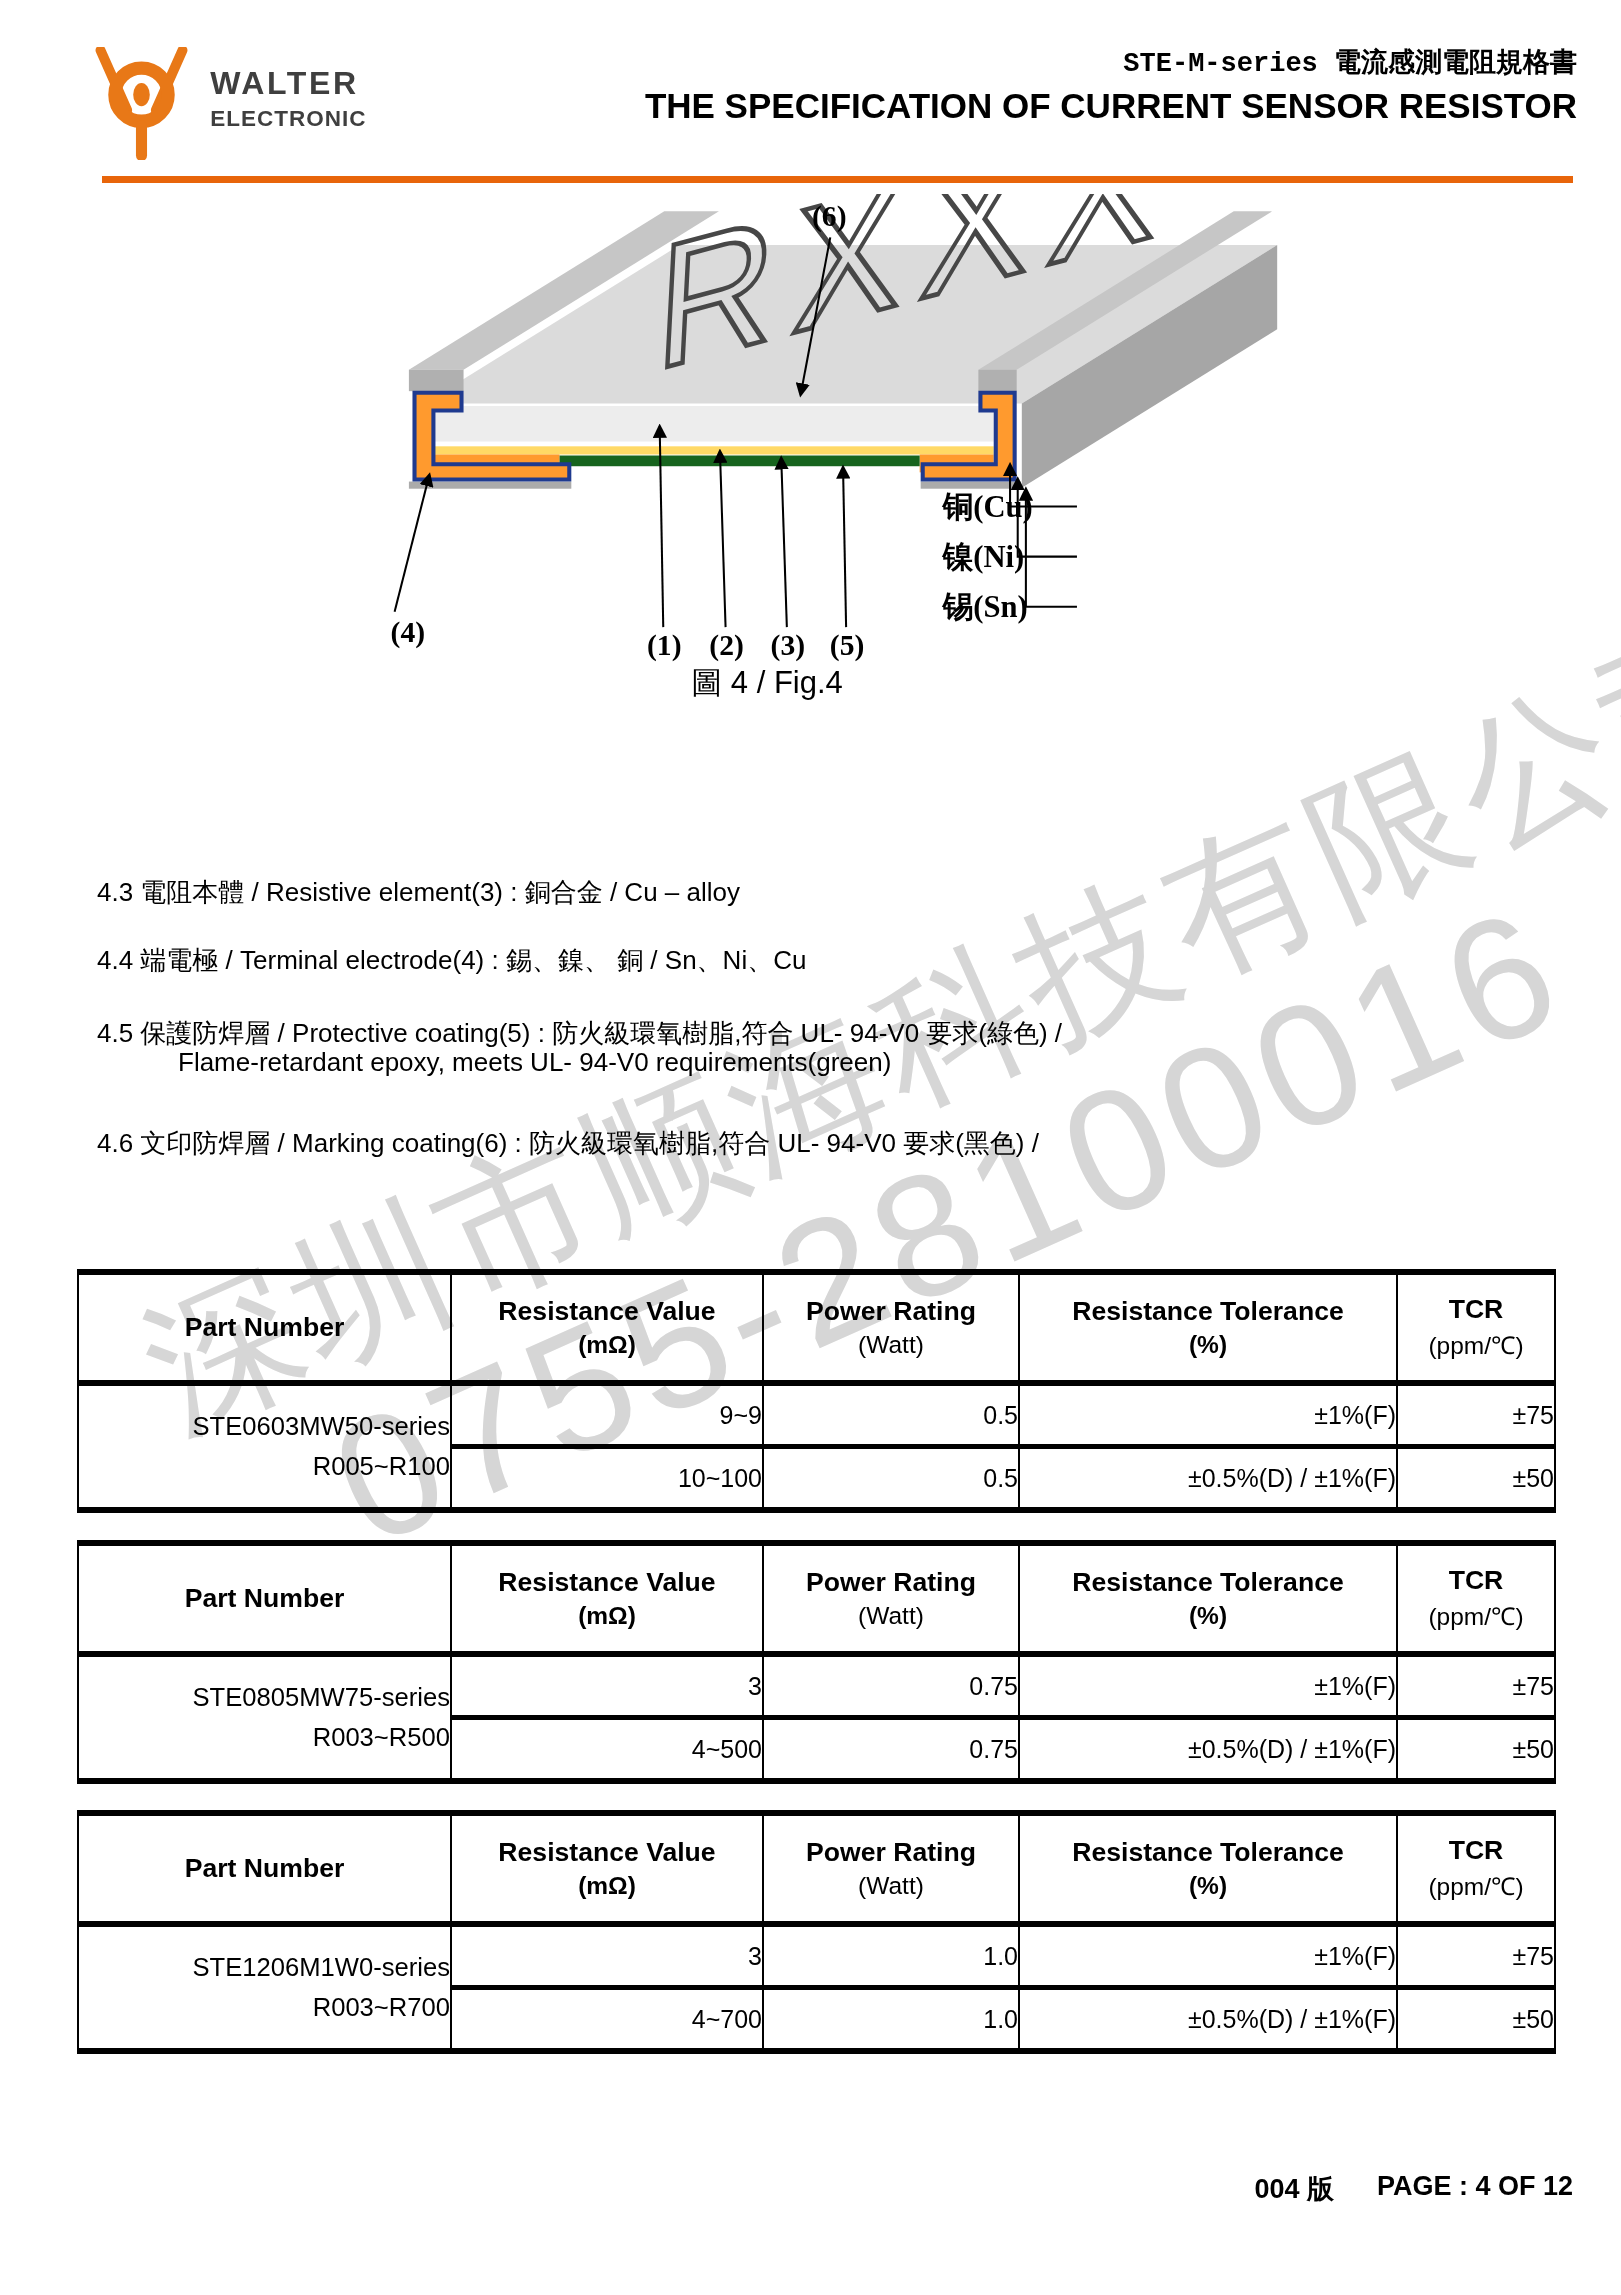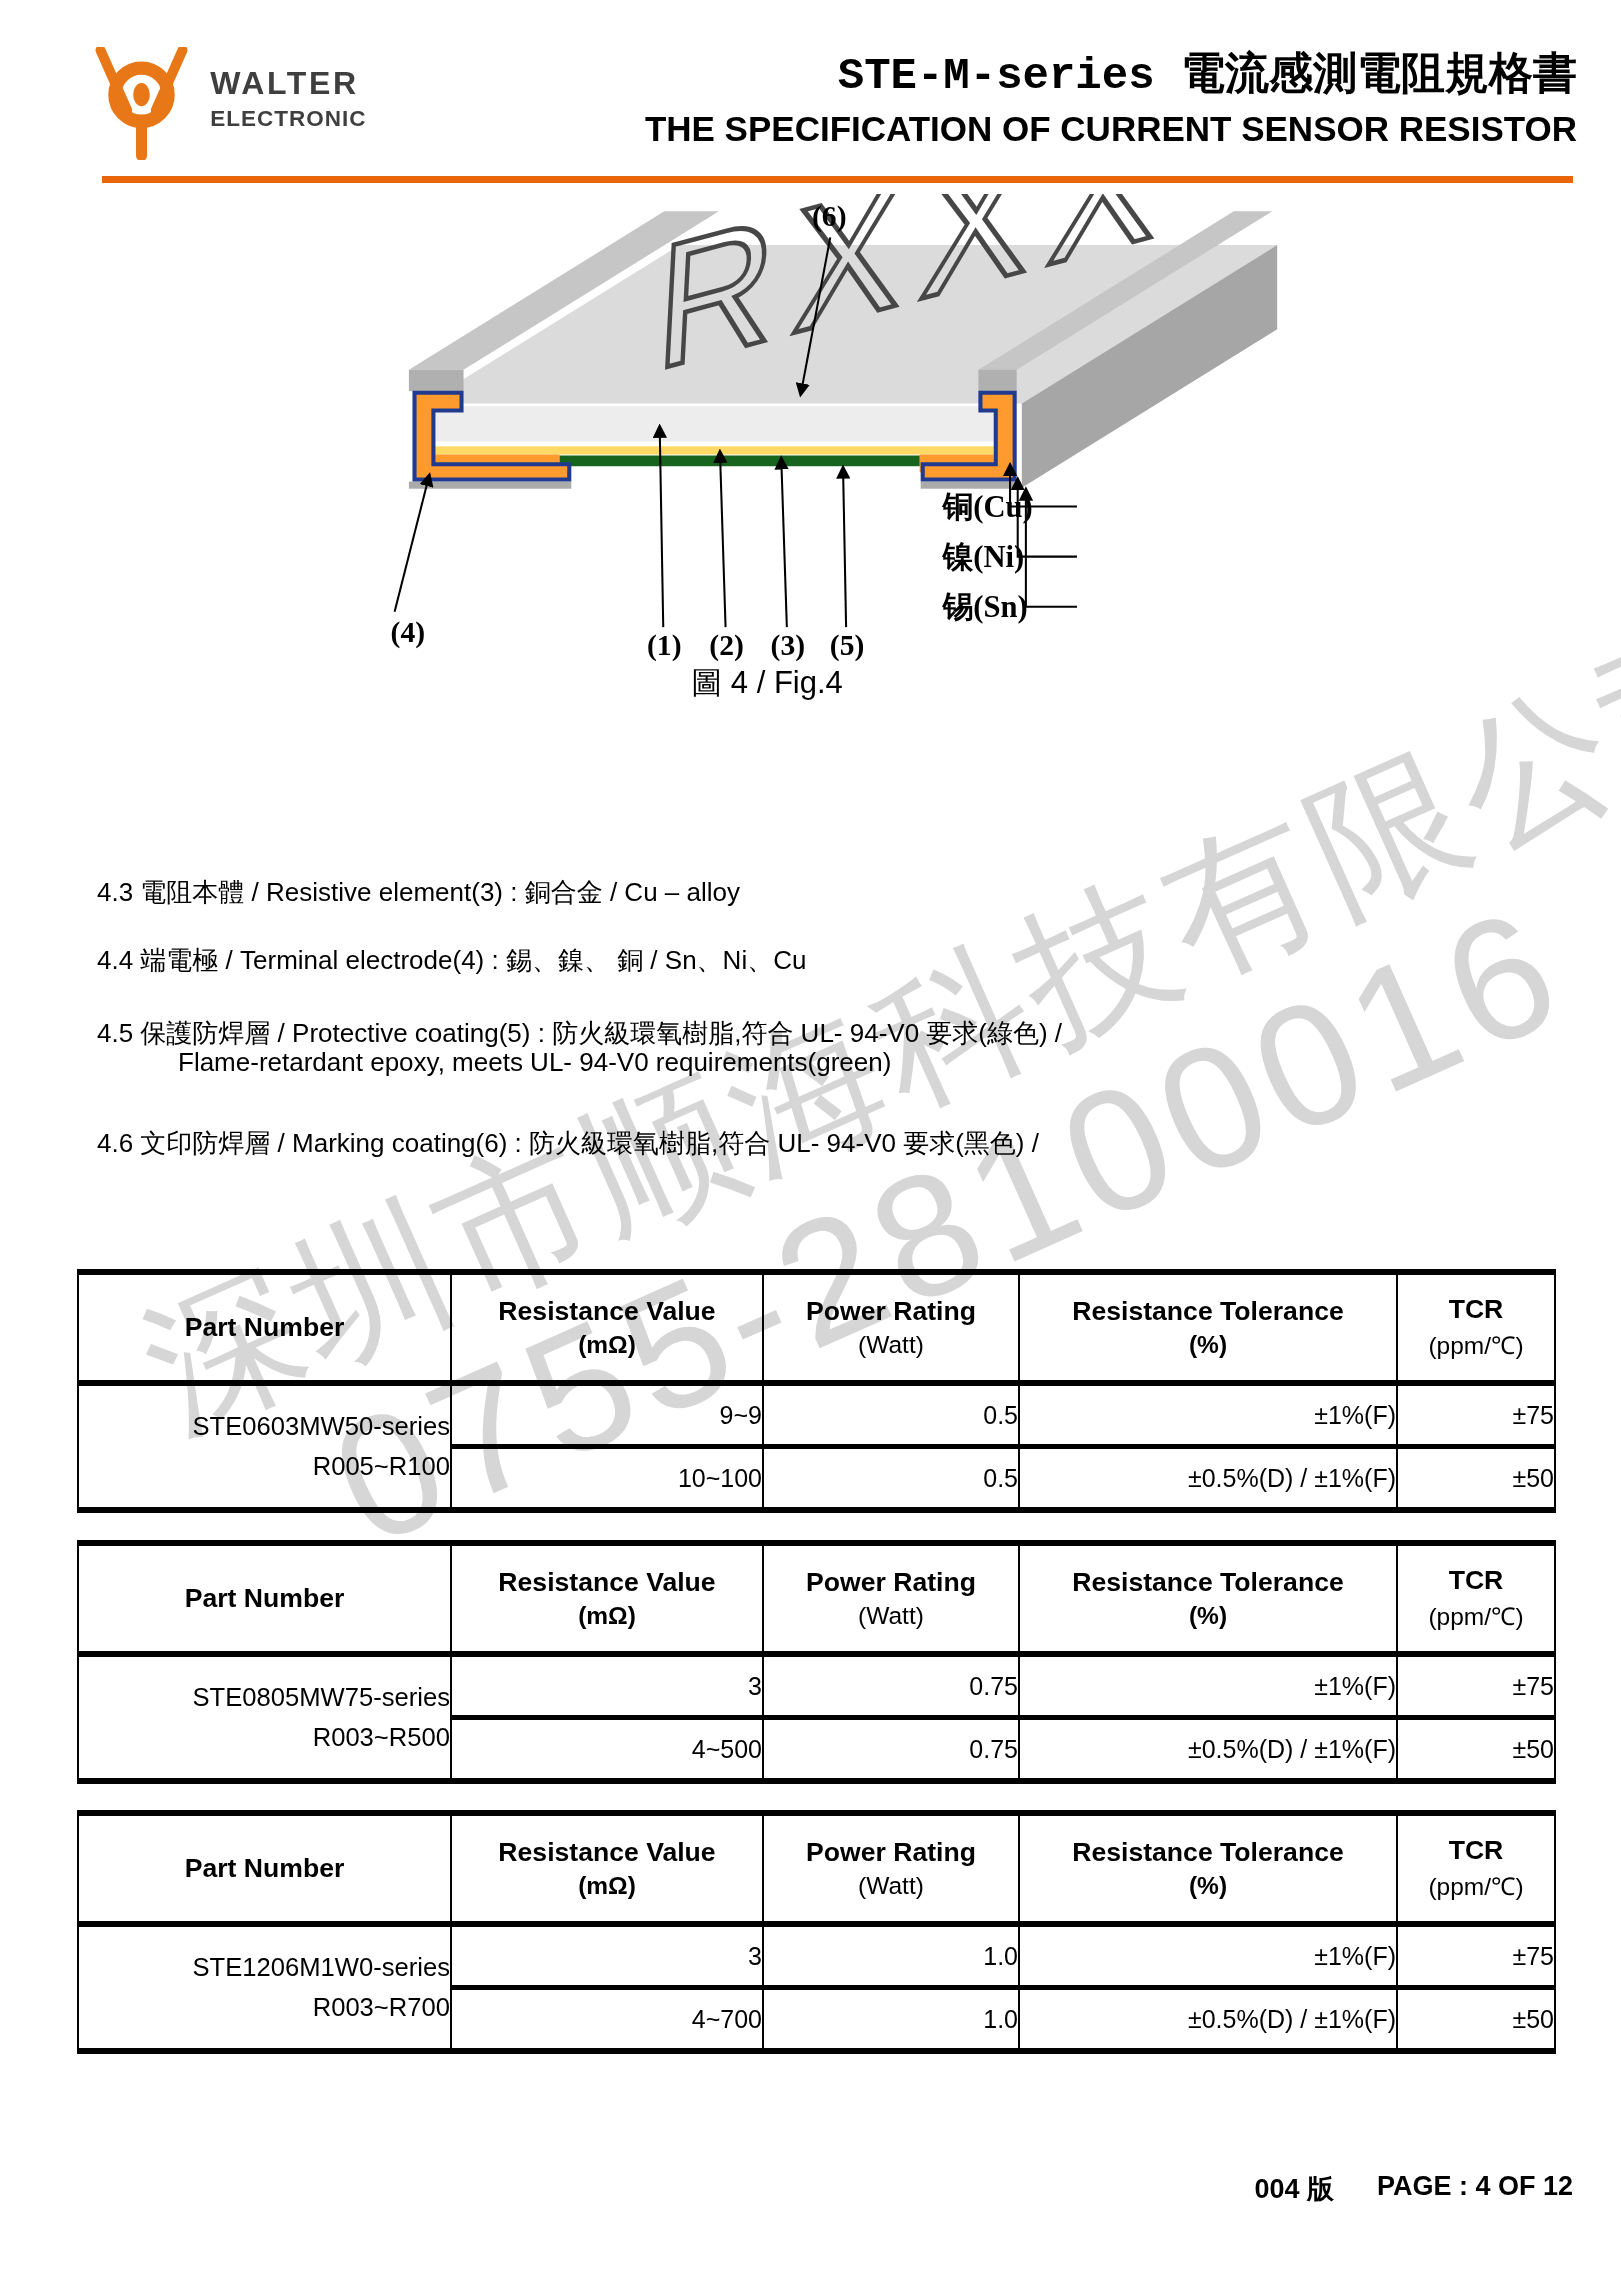--- a/index.html
+++ b/index.html
@@ -11,21 +11,21 @@
   .wm1{font-size:153px;letter-spacing:6.1px;}
   .wm2{font-size:173px;letter-spacing:8.2px;margin-left:128px;margin-top:9.2px;}
   .content{position:absolute;inset:0;z-index:2;}
   
   .logo{position:absolute;left:86px;top:47px;display:flex;align-items:flex-start;}
   .logo-ico{width:111px;height:113px;}
   .brand{margin-left:13.3px;margin-top:18.4px;color:#3F3F3F;}
   .brand1{font-size:32px;font-weight:bold;letter-spacing:2.6px;}
   .brand2{font-size:22.5px;font-weight:bold;letter-spacing:1px;margin-top:4.1px;}
   .titles{position:absolute;top:44px;right:45px;text-align:right;}
-  .t1{font-family:"Liberation Mono", monospace;font-weight:bold;font-size:44px;white-space:nowrap;}
+  .t1{font-family:"Liberation Mono", monospace;font-weight:bold;font-size:27px;white-space:nowrap;}
   .t2{font-weight:bold;font-size:35px;margin-top:6.1px;white-space:nowrap;}
   .rule{position:absolute;left:102px;top:176px;width:1471px;height:7.2px;background:#E8650A;}
   
   .figure-svg{position:absolute;left:327px;top:194px;}
   .fig-caption{position:absolute;left:215px;top:662px;width:1104px;text-align:center;font-size:31px;}
   .callout{font-family:"Liberation Serif", serif;font-weight:bold;font-size:58px;}
   .plating{font-family:"Liberation Serif", serif;font-weight:bold;font-size:60px;}
   .leader{stroke:#000;stroke-width:4;fill:none;}
   
   .sec{position:absolute;left:97px;font-size:26px;white-space:nowrap;}

